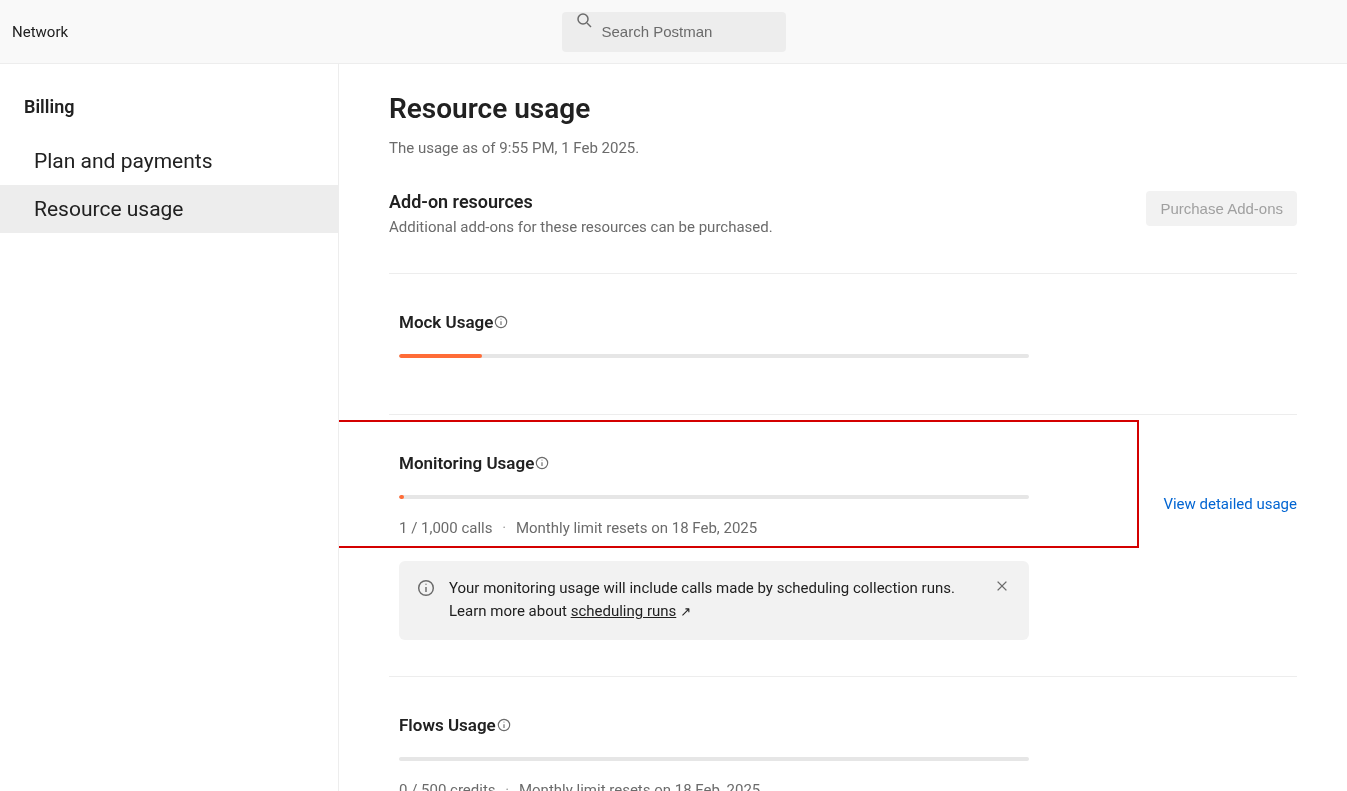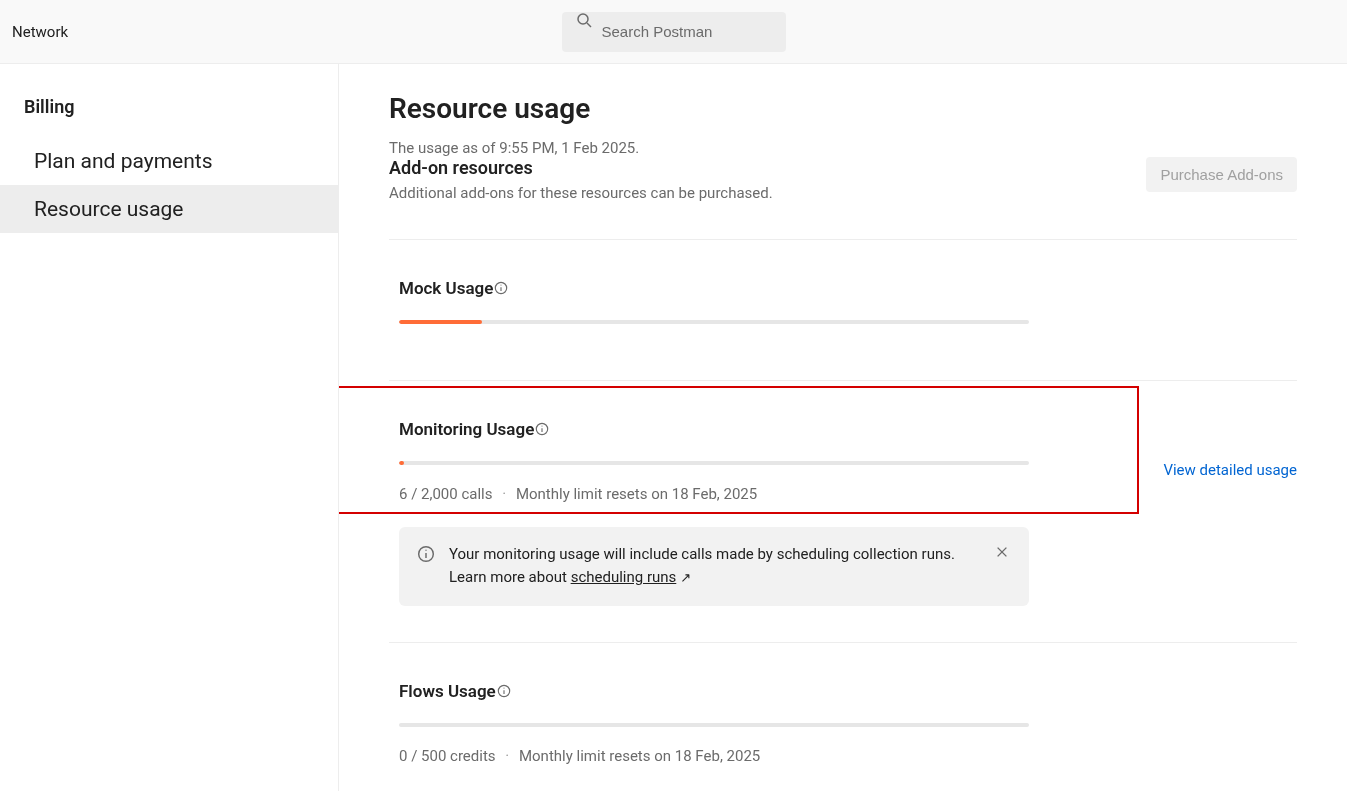--- a/index.html
+++ b/index.html
@@ -93,20 +93,21 @@
     overflow: hidden;
   }
   .main h1 {
     font-size: 28px;
     font-weight: 650;
     margin-bottom: 14px;
   }
   .usage-asof {
     font-size: 15px;
     color: #6b6b6b;
+    margin-bottom: 34px;
   }
 
   
   .addon-row {
     display: flex;
     justify-content: space-between;
     align-items: flex-start;
     padding-bottom: 37px;
     border-bottom: 1px solid #ededed;
   }
@@ -309,21 +310,21 @@
               <circle cx="8" cy="8" r="6.5"></circle>
               <line x1="8" y1="7" x2="8" y2="11.5"></line>
               <circle cx="8" cy="4.7" r="0.6" fill="currentColor" stroke="none"></circle>
             </svg>
           </span>
         </div>
         <div class="progress-track">
           <div class="progress-fill" style="width:0.8%"></div>
         </div>
         <div class="under-text">
-          <span>6 / 2,000 calls</span>
+          <span>1 / 1,000 calls</span>
           <span class="dot">·</span>
           <span>Monthly limit resets on 18 Feb, 2025</span>
         </div>
 
         <div class="info-banner">
           <span class="banner-icon">
             <svg viewBox="0 0 16 16" width="18" height="18" fill="none" stroke="currentColor" stroke-width="1.3">
               <circle cx="8" cy="8" r="6.5"></circle>
               <line x1="8" y1="7" x2="8" y2="11.5"></line>
               <circle cx="8" cy="4.7" r="0.6" fill="currentColor" stroke="none"></circle>

